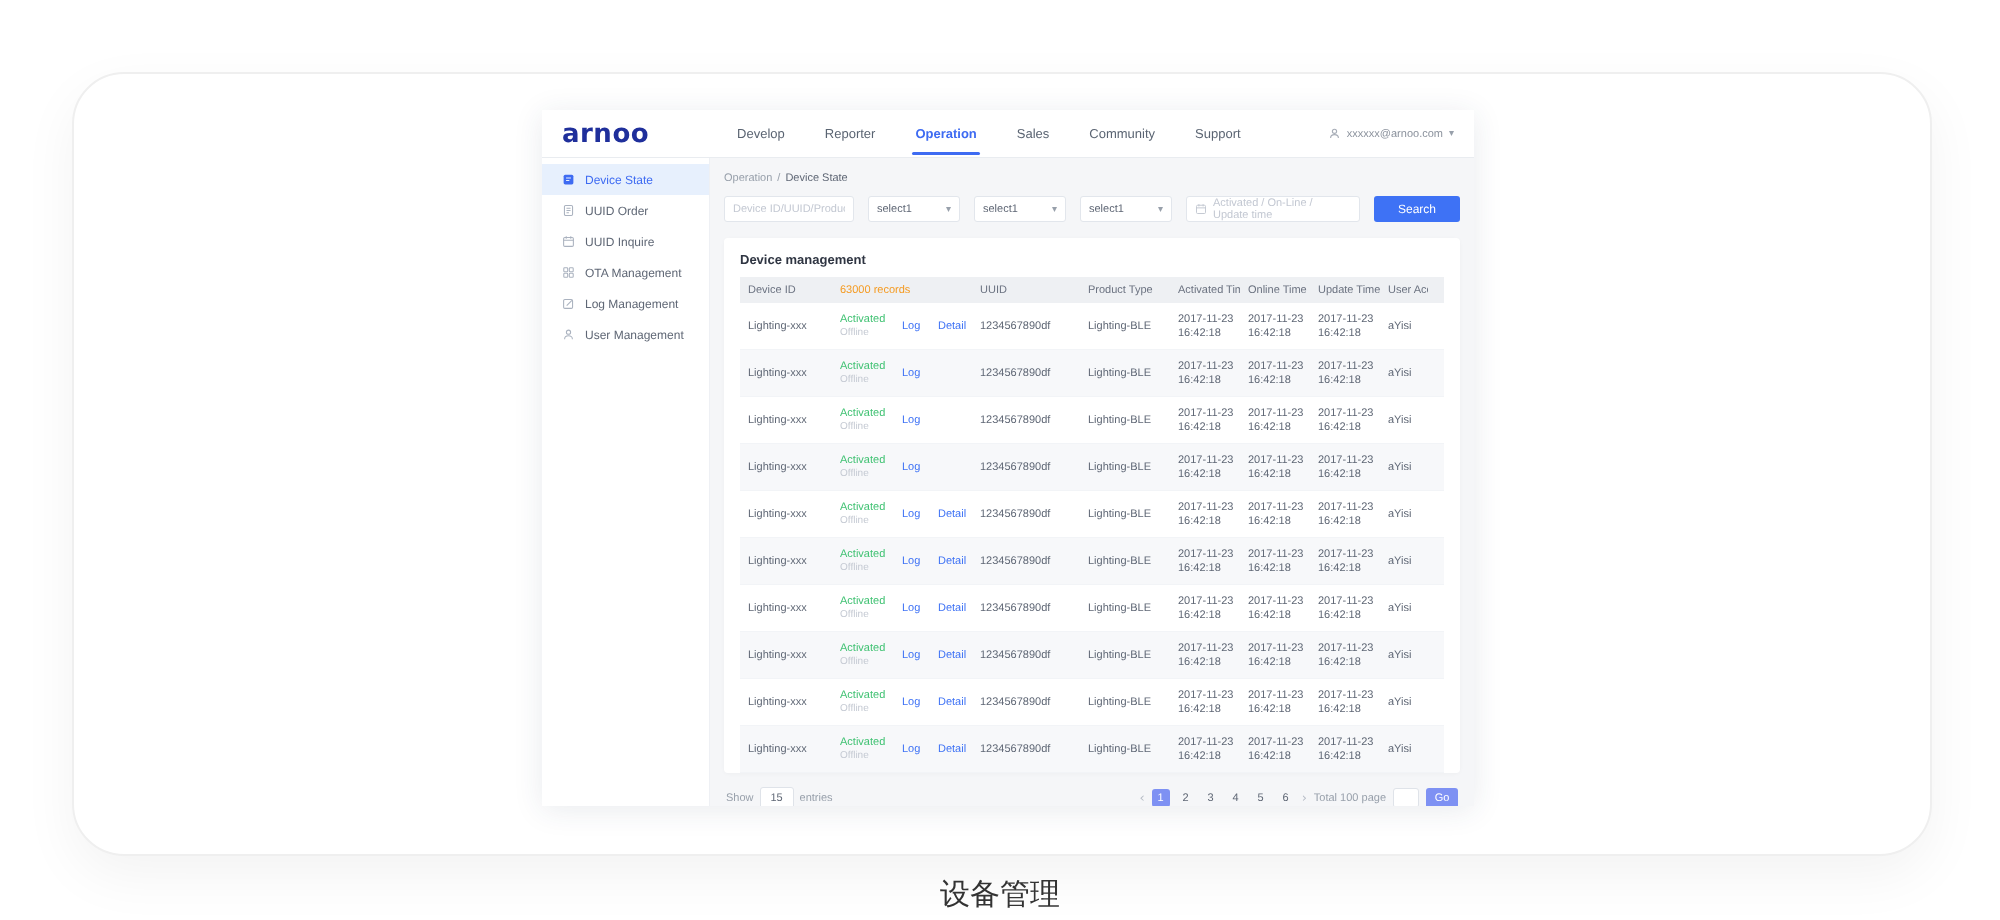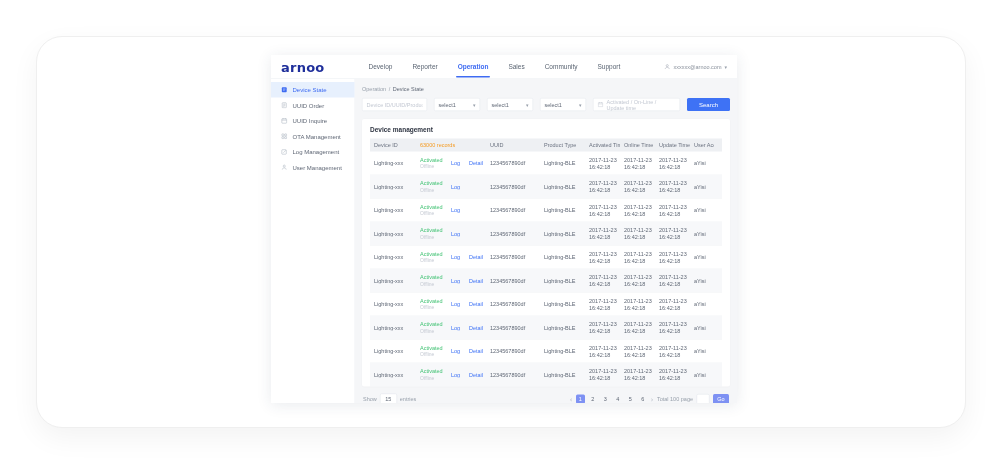--- a/index.html
+++ b/index.html
@@ -514,13 +514,14 @@
                 <button class="go-btn">Go</button>
               </div>
             </div>
 
           </main>
         </div>
 
       </div>
     </div>
   </div>
+  <div class="caption">设备管理</div>
 </div>
 
 </body></html>

